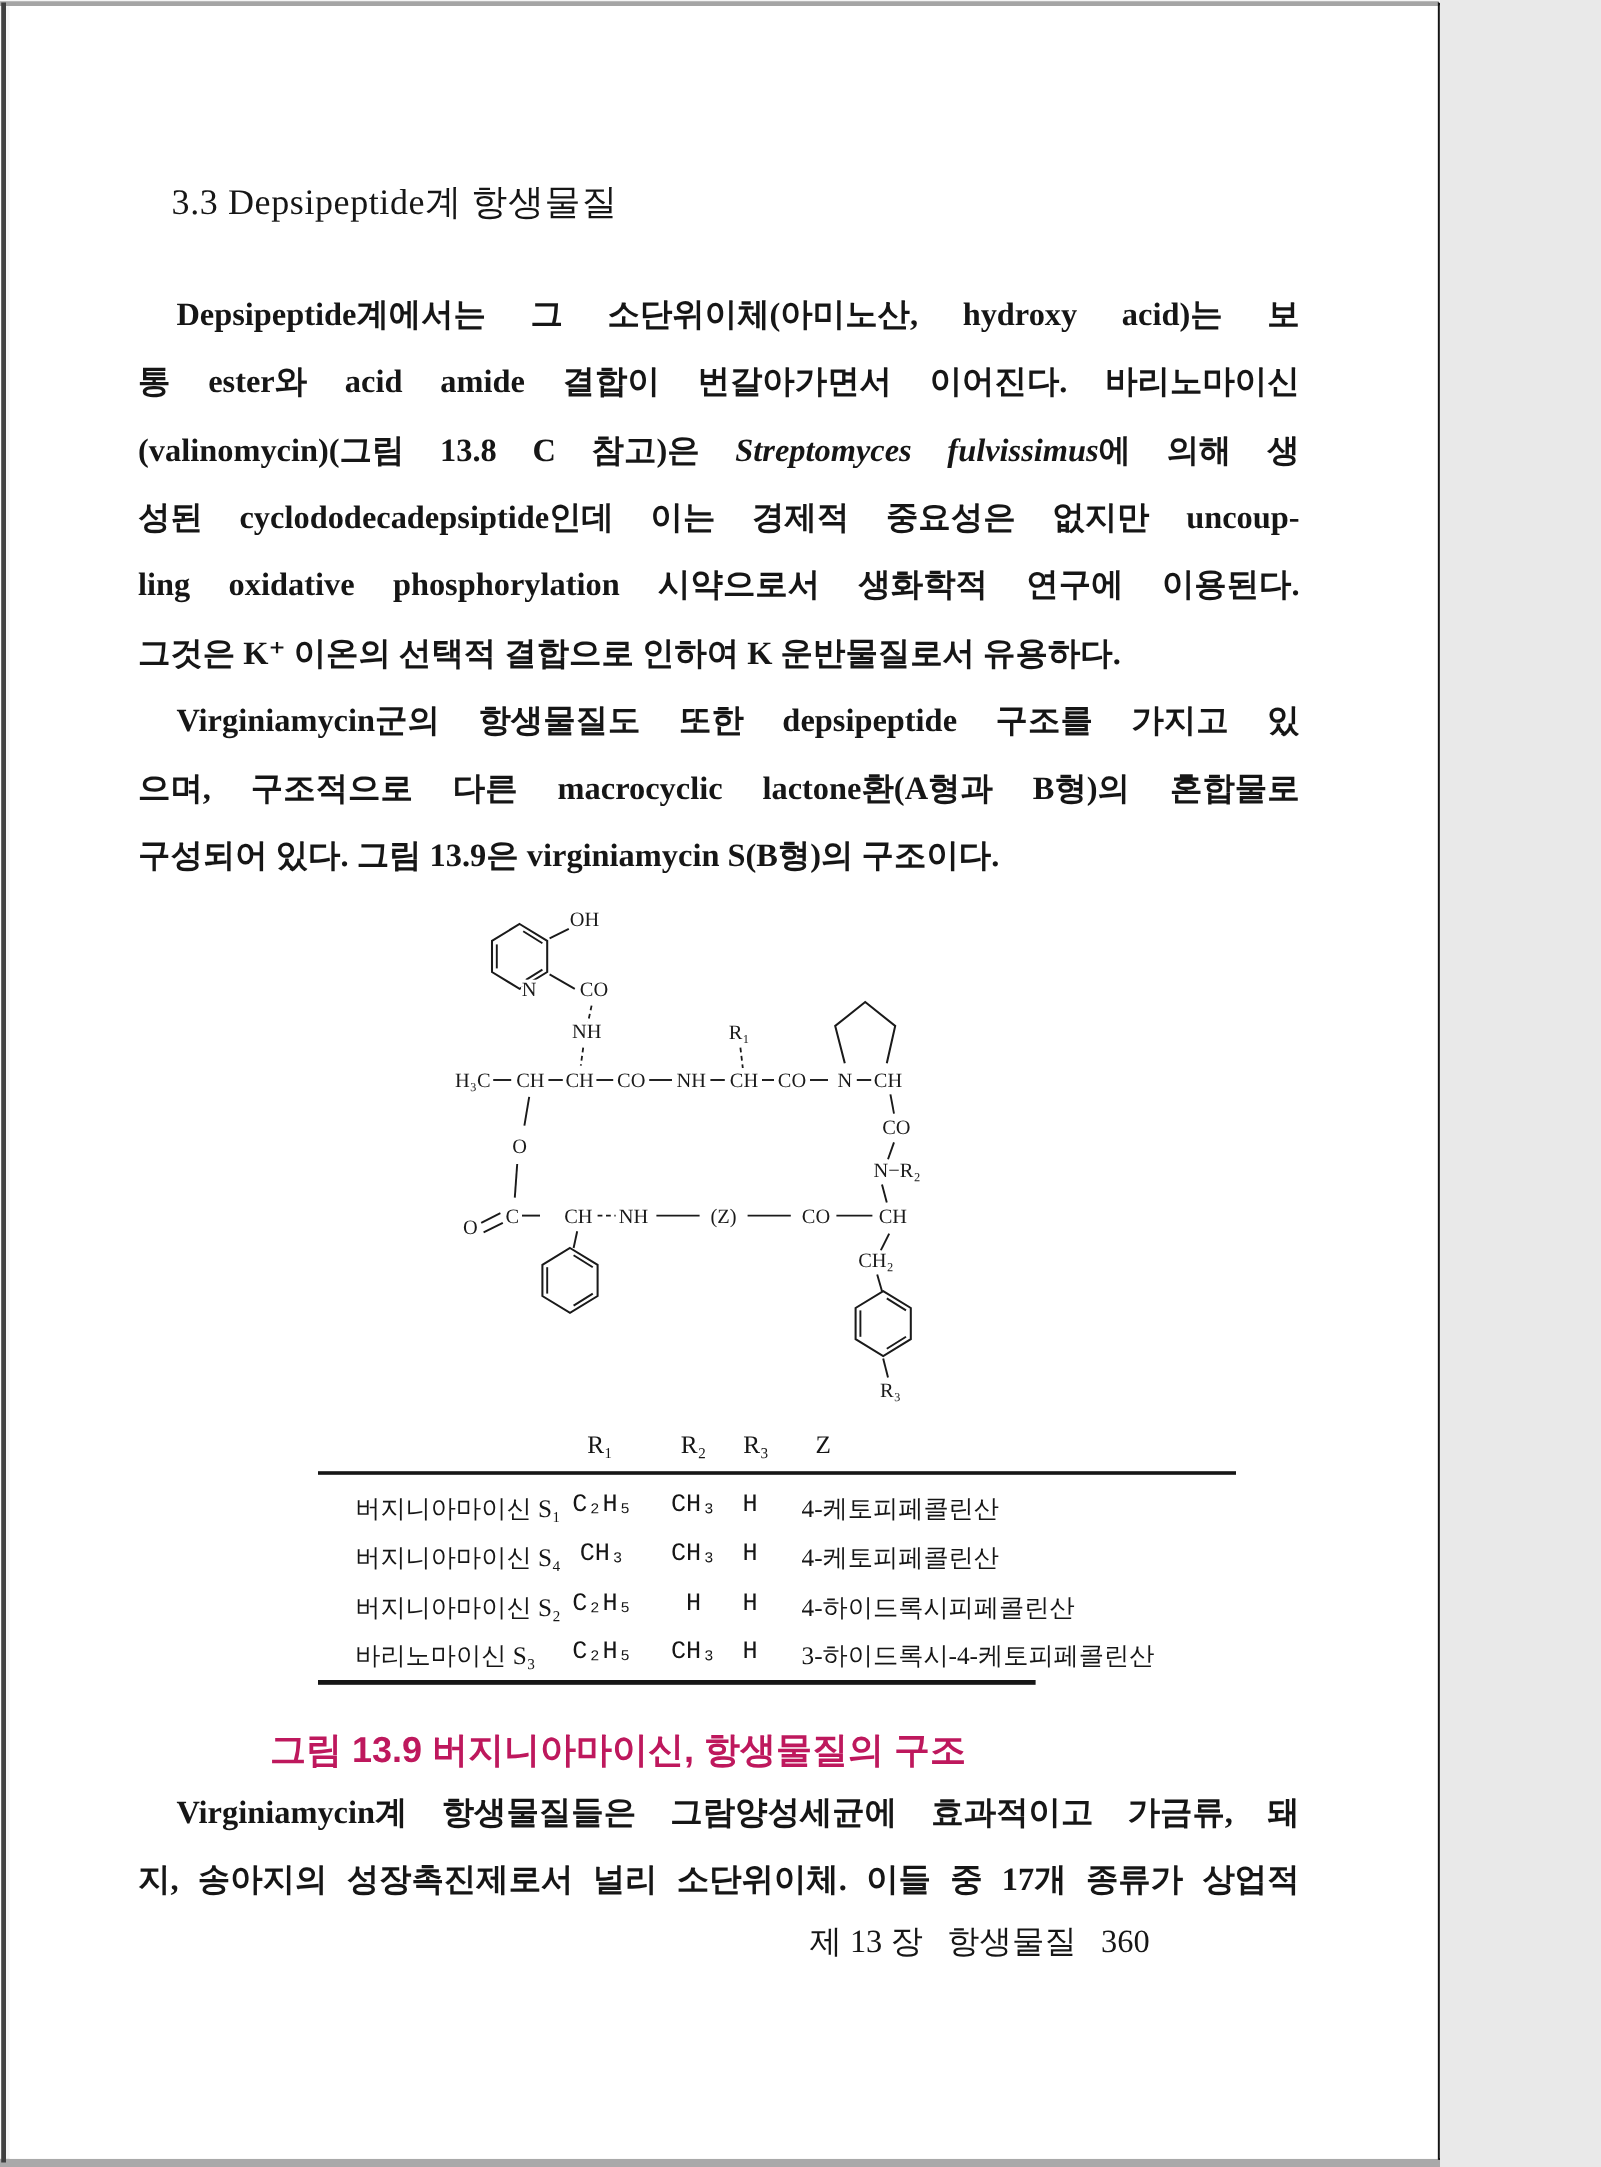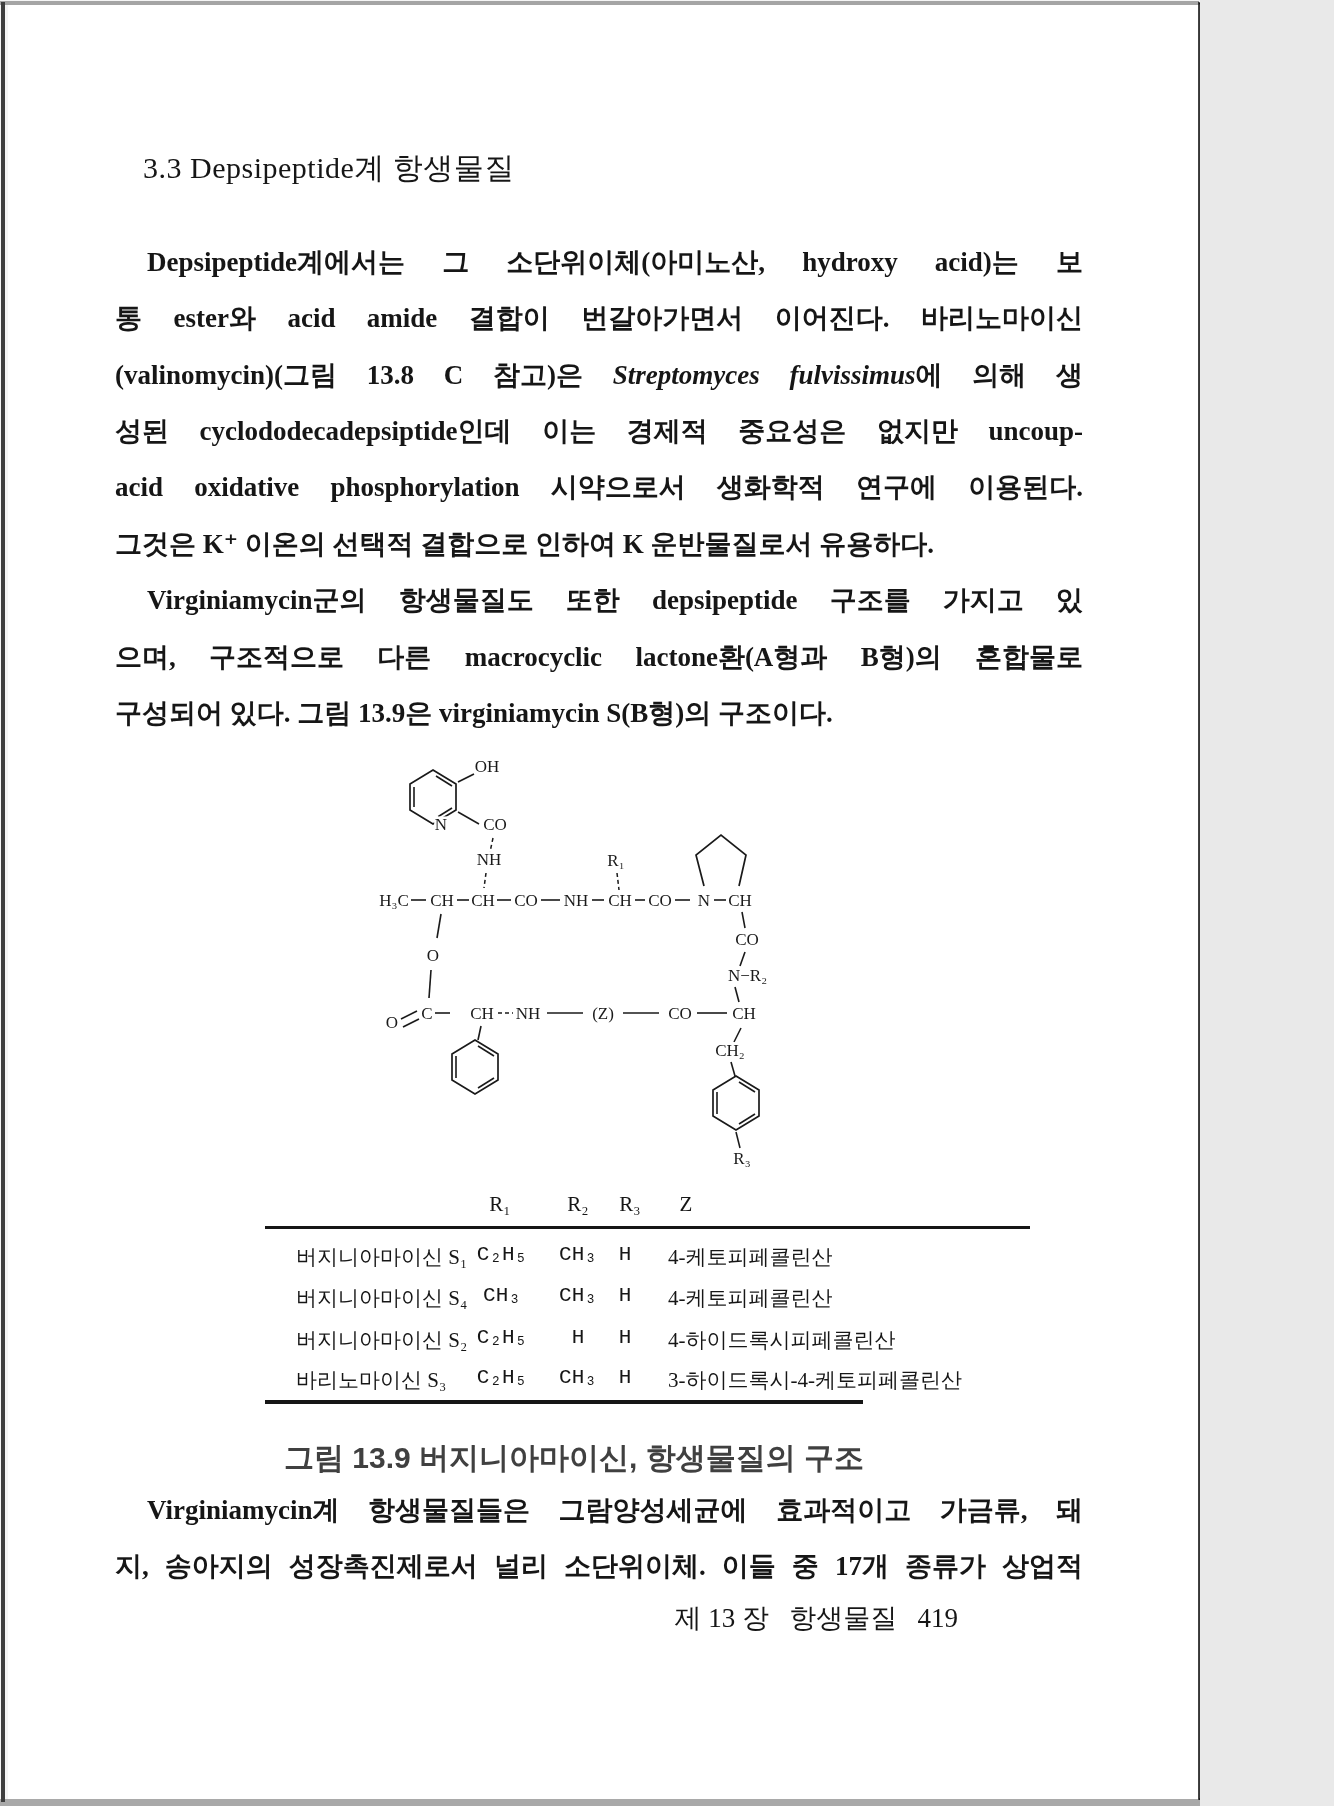--- a/index.html
+++ b/index.html
@@ -22,23 +22,23 @@
             fill:#1a1a1a;text-anchor:middle;paint-order:stroke;stroke:#ffffff;stroke-width:5px;}
   text.as{text-anchor:start;}
   
   .thead{font-size:21px;}
   .hc{position:absolute;transform:translateX(-50%);}
   .rule{position:absolute;background:#161616;}
   .trow{position:absolute;left:0;top:0;width:1334px;font-size:21px;}
   .cname{position:absolute;left:296px;}
   .cc{position:absolute;transform:translateX(-50%);font-family:Liberation Mono, monospace;}
   .cz{position:absolute;left:668px;}
-  .caption{left:244px;top:1438px;width:660px;text-align:center;
+  .caption{left:225px;top:1438px;width:660px;text-align:left;
            font-family:"Liberation Sans","DejaVu Sans",sans-serif;
-           font-weight:bold;font-size:30px;color:#404040;}
+           font-weight:bold;font-size:30px;color:#be185d;}
   .footer{left:600px;top:1600px;width:358px;text-align:right;font-size:27px;white-space:pre;}
 </style>
 </head>
 <body>
 
 <div class="canvas">
 
   <svg class="frame" width="1334" height="1806" viewBox="0 0 1334 1806">
     <rect width="1334" height="1806" fill="#f5f5f5"></rect>
     <rect x="0" y="1799" width="1240" height="7" fill="#a9a9a9"></rect>
@@ -48,21 +48,21 @@
     <line x1="3" y1="2" x2="3" y2="1802" stroke="#3f3f3f" stroke-width="4"></line>
     <polygon points="1199,3 1236,20 1236,1803 1199,1799" fill="#c2c2c2" stroke="#141414" stroke-width="1.6"></polygon>
   </svg>
 
   <div class="abs heading">3.3 Depsipeptide계 항생물질</div>
 
   <div class="abs line jl ind" style="top:242px">Depsipeptide계에서는 그 소단위이체(아미노산, hydroxy acid)는 보</div>
   <div class="abs line jl" style="top:298px">통 ester와 acid amide 결합이 번갈아가면서 이어진다. 바리노마이신</div>
   <div class="abs line jl" style="top:355px"><span>(valinomycin)(그림 13.8 C 참고)은 </span><span class="it">Streptomyces fulvissimus</span><span>에 의해 생</span></div>
   <div class="abs line jl" style="top:411px">성된 cyclododecadepsiptide인데 이는 경제적 중요성은 없지만 uncoup-</div>
-  <div class="abs line jl" style="top:467px">acid oxidative phosphorylation 시약으로서 생화학적 연구에 이용된다.</div>
+  <div class="abs line jl" style="top:467px">ling oxidative phosphorylation 시약으로서 생화학적 연구에 이용된다.</div>
   <div class="abs line jl ind" style="top:580px">Virginiamycin군의 항생물질도 또한 depsipeptide 구조를 가지고 있</div>
 
   <div class="abs line" style="top:524px">그것은 K⁺ 이온의 선택적 결합으로 인하여 K 운반물질로서 유용하다.</div>
   <div class="abs line jl" style="top:637px">으며, 구조적으로 다른 macrocyclic lactone환(A형과 B형)의 혼합물로</div>
   <div class="abs line" style="top:693px">구성되어 있다. 그림 13.9은 virginiamycin S(B형)의 구조이다.</div>
 
   <svg class="structure" width="460" height="430" viewBox="0 0 460 430">
 
     <polygon class="ring" points="93,30 116,44 116,70 93,84 70,70 70,44"></polygon>
     <line class="bond" x1="96" y1="36" x2="112" y2="46"></line>
@@ -178,15 +178,15 @@
     <span class="cc" style="left:625px">H</span>
     <span class="cz">3-하이드록시-4-케토피페콜린산</span>
   </div>
   <div class="rule" style="left:265px;top:1400px;width:598px;height:4px"></div>
 
   <div class="abs caption">그림 13.9 버지니아마이신, 항생물질의 구조</div>
 
   <div class="abs line jl ind" style="top:1490px">Virginiamycin계 항생물질들은 그람양성세균에 효과적이고 가금류, 돼</div>
   <div class="abs line jl" style="top:1546px">지, 송아지의 성장촉진제로서 널리 소단위이체. 이들 중 17개 종류가 상업적</div>
 
-  <div class="abs footer">제 13 장   항생물질   419</div>
+  <div class="abs footer">제 13 장   항생물질   360</div>
 
 </div>
 
 </body></html>

